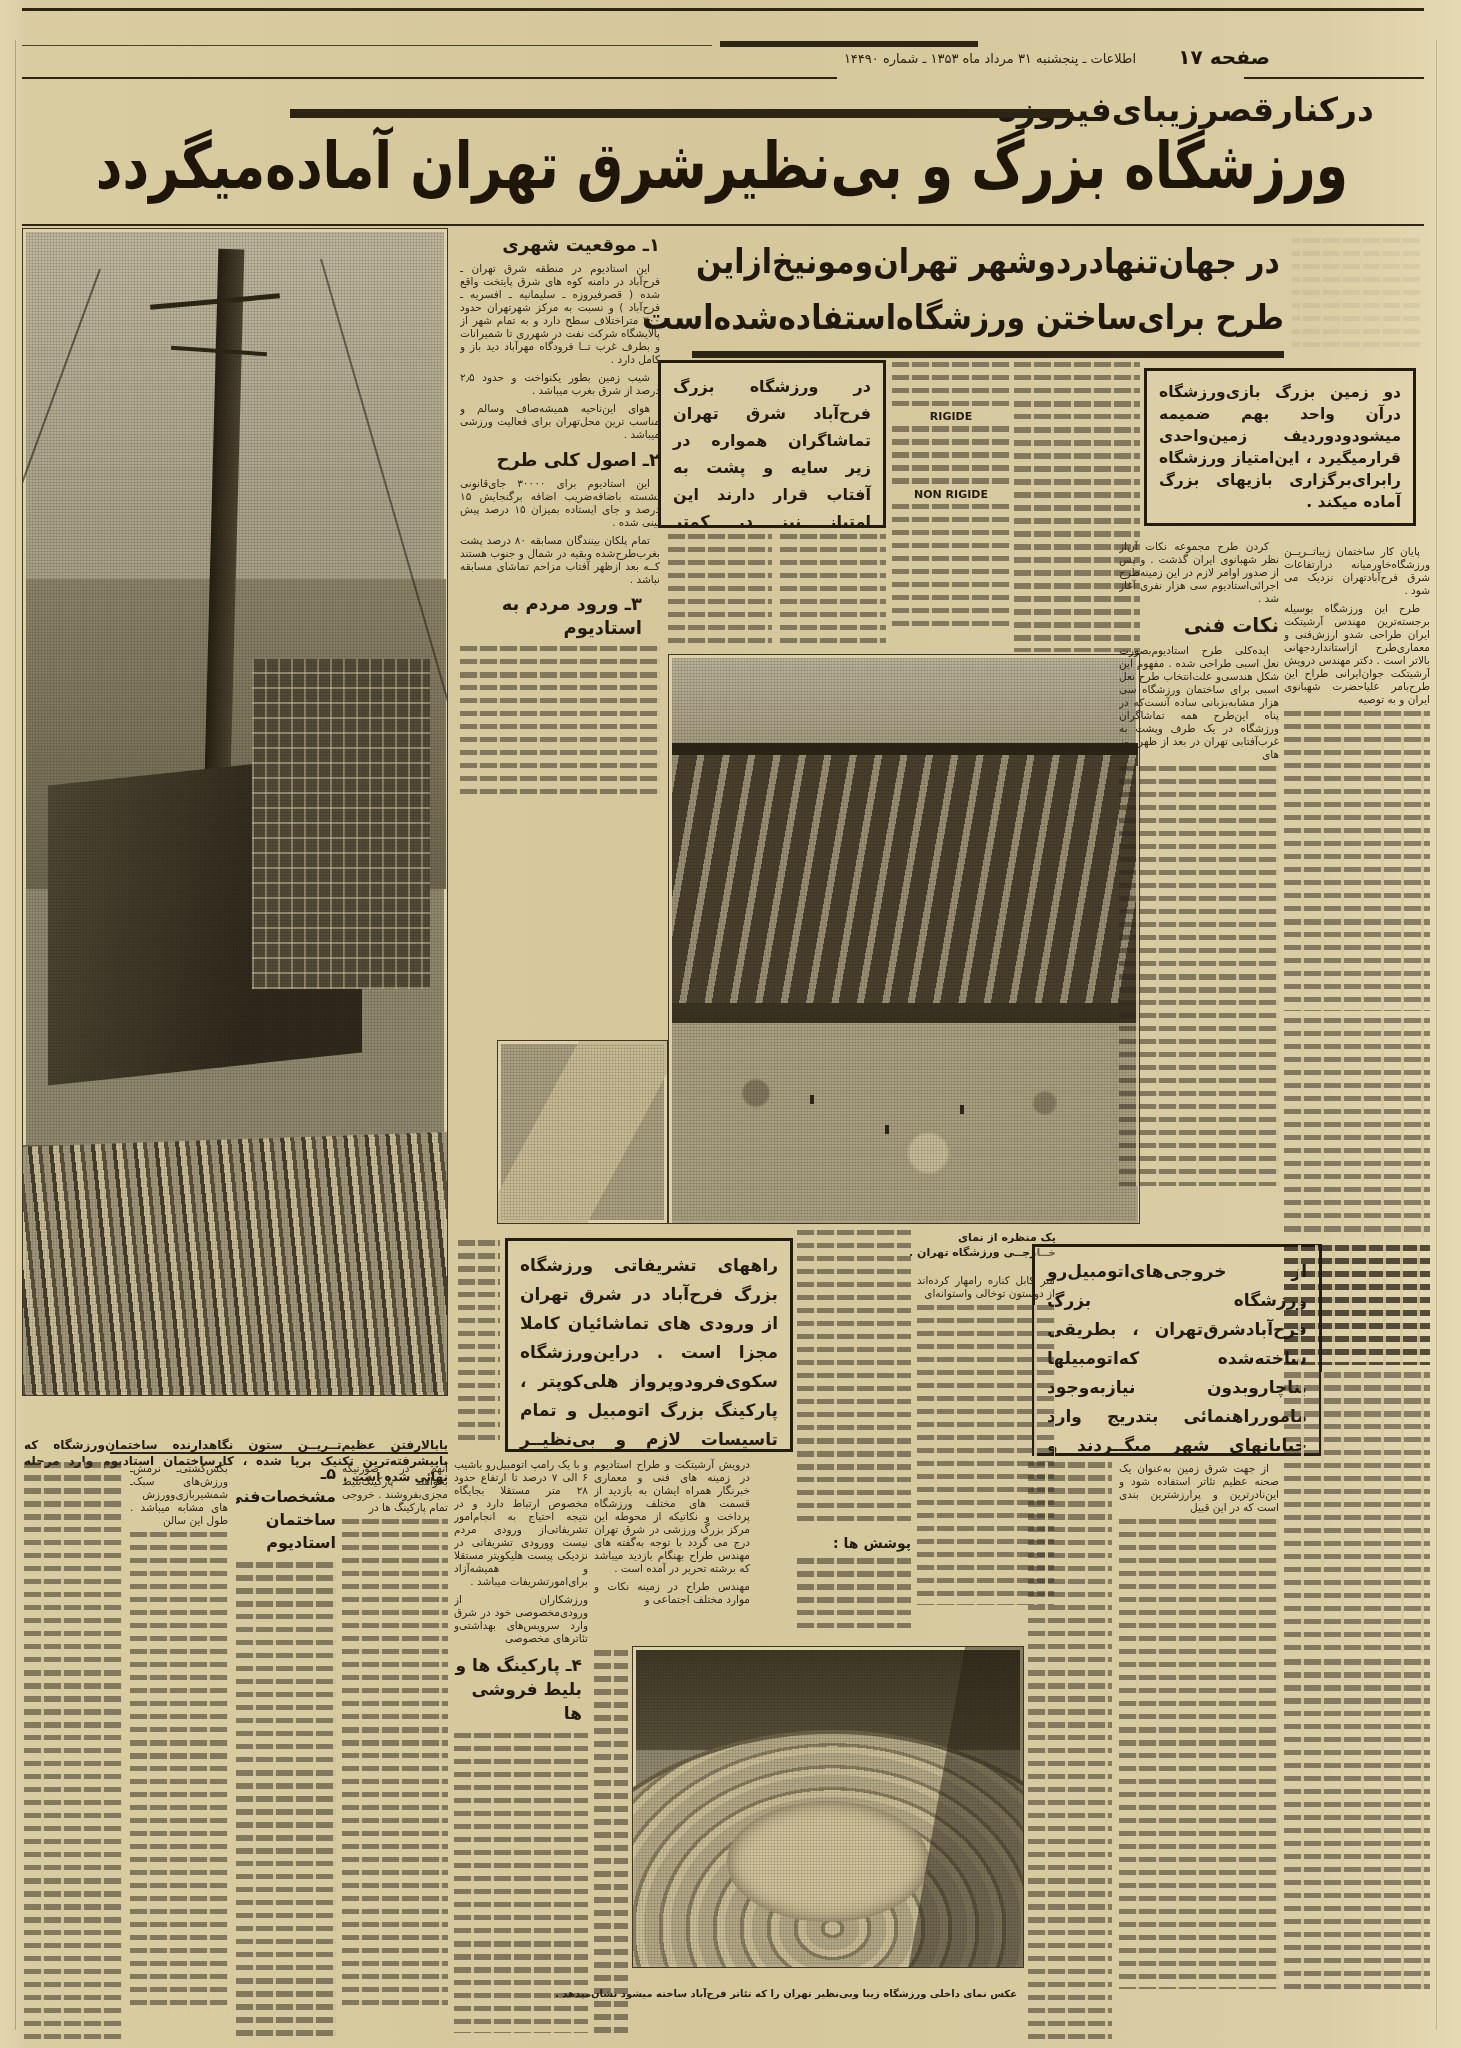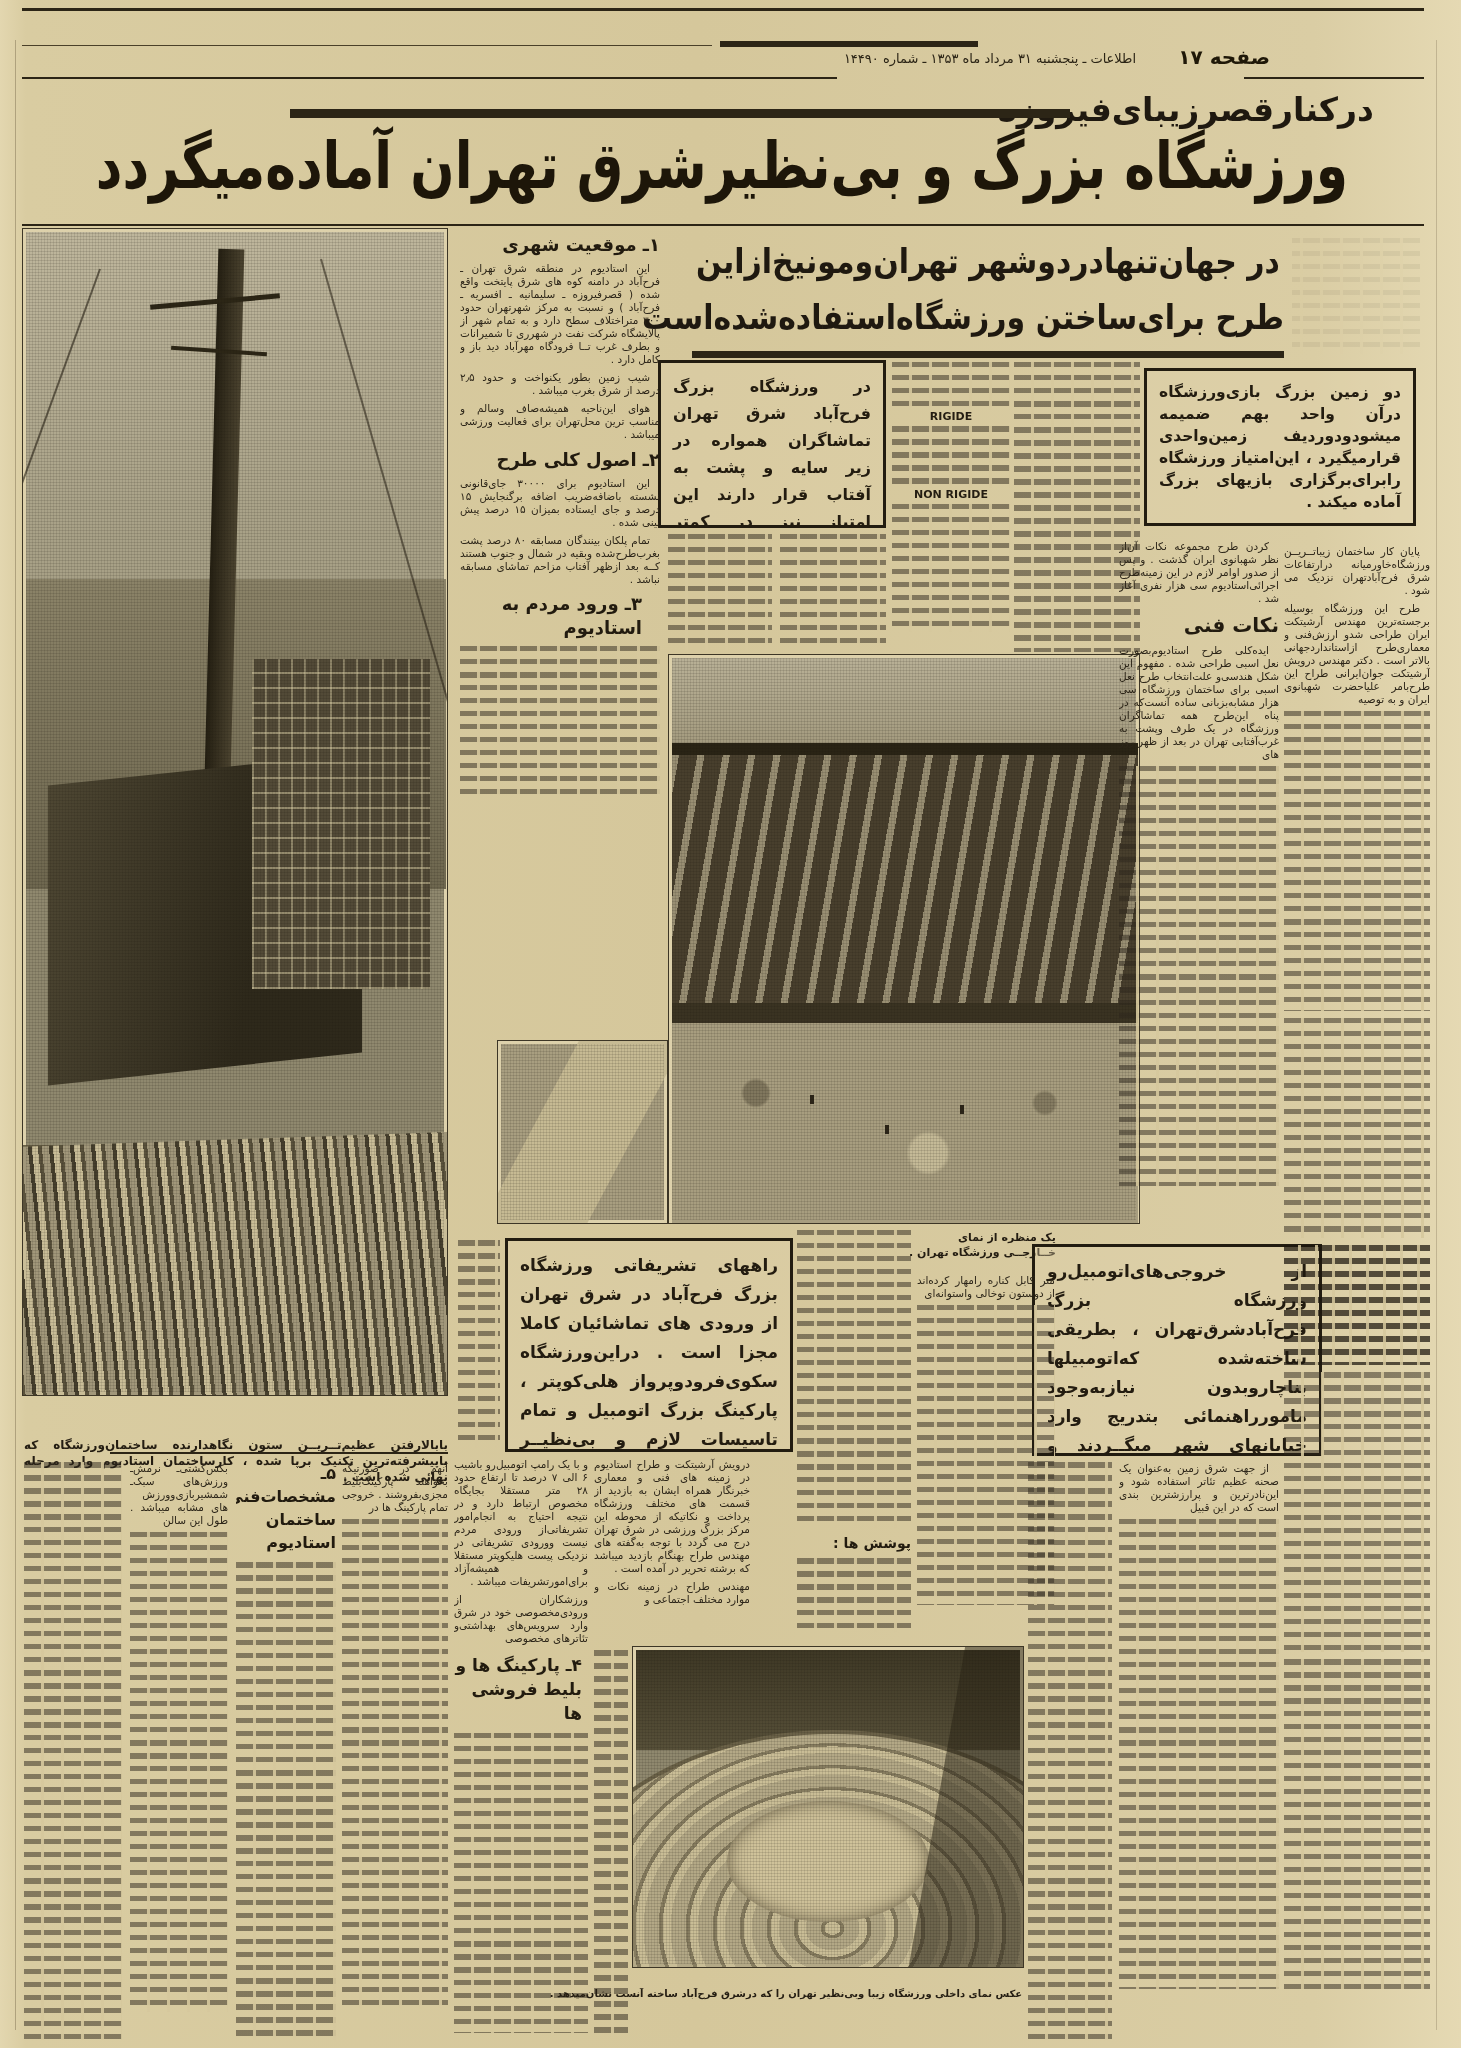--- a/index.html
+++ b/index.html
@@ -172,21 +172,21 @@
   <div class="abs tx" style="left:602px;top:1650px;width:34px;height:388px;"></div>
 
   <div class="abs photo" style="left:640px;top:1646px;width:392px;height:322px;">
     <div class="abs" style="inset:3px 3px auto 3px;height:100px;background:linear-gradient(180deg,#3e3825,#575039);"></div>
     <div class="abs" style="left:-25%;top:26%;width:150%;height:135%;border-radius:50%;border:4px solid #6b6248;
          background:repeating-radial-gradient(ellipse at 50% 45%, #c9bd96 0 8px, #877d60 8px 12px, #b3a886 12px 27px);"></div>
     <div class="abs" style="left:24%;top:48%;width:52%;height:38%;border-radius:50%;background:#cfc29a;box-shadow:inset 0 0 18px rgba(50,42,26,.6);"></div>
     <div class="abs" style="right:-12%;top:-6%;width:34%;height:115%;background:rgba(40,34,20,.5);transform:rotate(10deg);"></div>
     <div class="ht"></div>
   </div>
-  <div class="abs cap" style="left:556px;top:1988px;width:476px;height:16px;font-size:10px;text-align:center;white-space:nowrap;overflow:hidden;">عکس نمای داخلی ورزشگاه زیبا وبی‌نظیر تهران را که درشرق فرح‌آباد ساخته آنست نشان‌میدهد .</div>
+  <div class="abs cap" style="left:556px;top:1988px;width:476px;height:16px;font-size:10px;text-align:center;white-space:nowrap;overflow:hidden;">عکس نمای داخلی ورزشگاه زیبا وبی‌نظیر تهران را که تئاتر فرح‌آباد ساخته میشود نشان‌میدهد .</div>
 
   <div class="abs tx" style="left:32px;top:1462px;width:98px;height:578px;"></div>
   <div class="abs body" style="left:138px;top:1462px;width:98px;height:578px;">
     <p>بکس‌کشتی‌ـ نرمش‌ـ ورزش‌های سبک‌ـ شمشیربازی‌وورزش های مشابه میباشد . طول این سالن</p>
     <div class="tx" style="height:480px;"></div>
   </div>
   <div class="abs body" style="left:244px;top:1462px;width:100px;height:578px;">
     <div class="sect" style="font-size:16px;line-height:23px;margin-bottom:8px;">۵ـ مشخصات‌فنی ساختمان استادیوم</div>
     <div class="tx" style="height:492px;"></div>
   </div>

